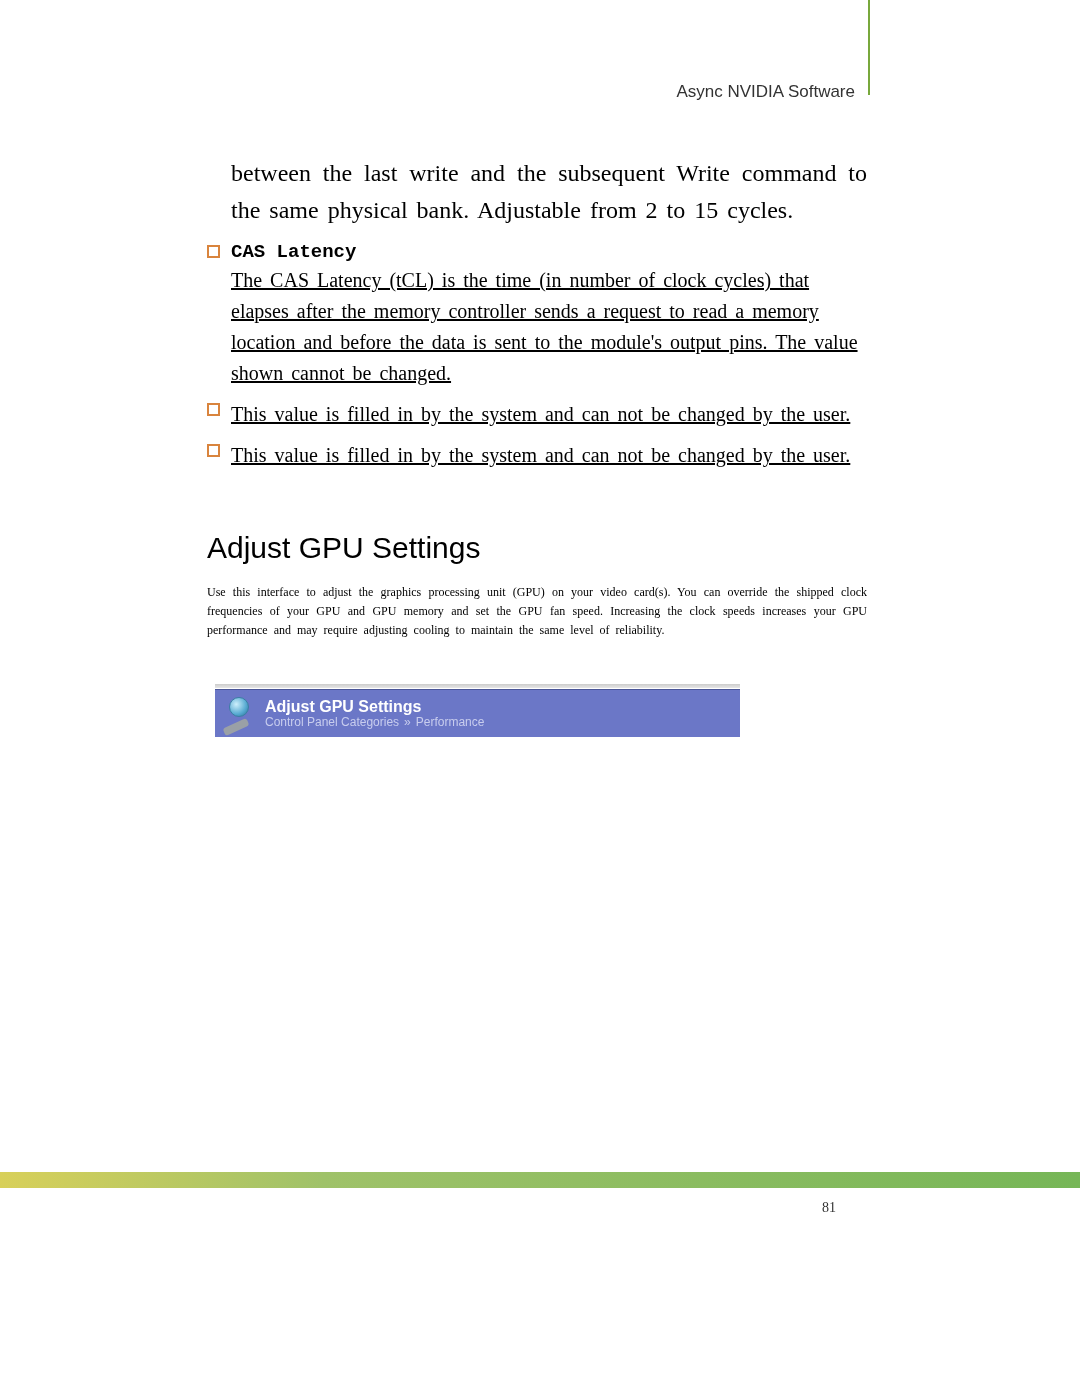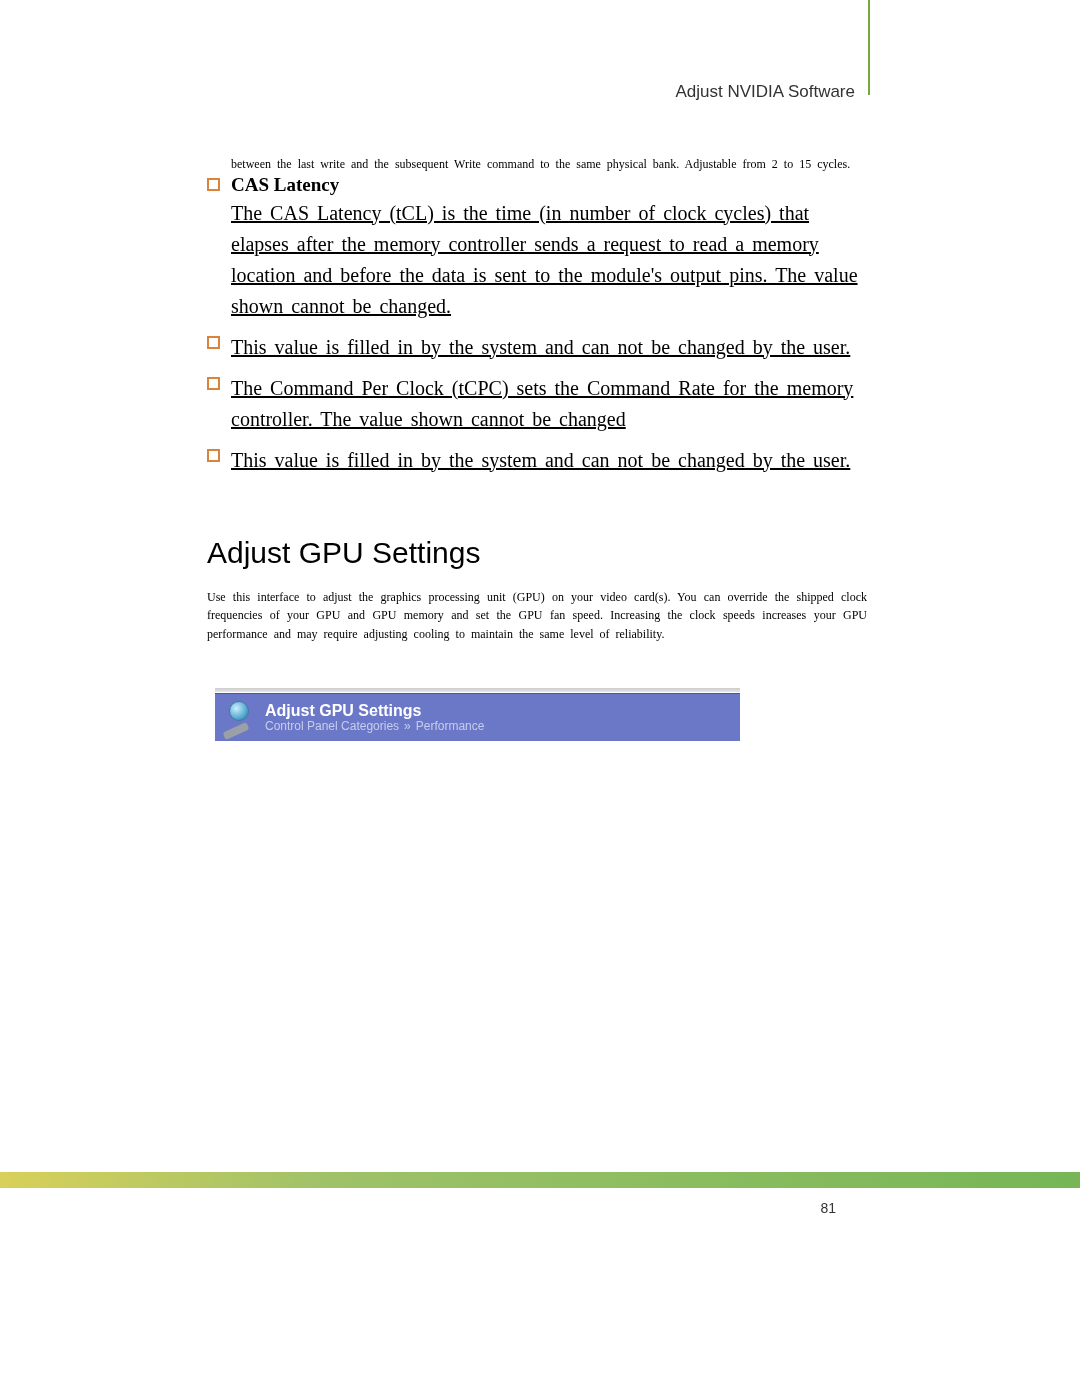--- a/index.html
+++ b/index.html
@@ -27,42 +27,43 @@
     font-size: 17px;
     color: #333;
   }
   .content {
     position: absolute;
     top: 155px;
     left: 207px;
     width: 660px;
   }
   .continuation {
-    font-size: 12px;
+    font-size: 24px;
     line-height: 1.55;
     text-align: justify;
     word-spacing: 3px;
     margin-left: 24px;
+    margin-bottom: 12px;
   }
   .bullet-item {
     position: relative;
     padding-left: 24px;
     margin-bottom: 10px;
   }
   .bullet-marker {
     position: absolute;
     left: 0;
     top: 4px;
     width: 13px;
     height: 13px;
     border: 2px solid #d9843d;
     background: #fff;
   }
   .bullet-title {
-    font-family: Liberation Serif, serif;
+    font-family: Liberation Mono, monospace;
     font-weight: bold;
     font-size: 19px;
     color: #000;
     display: block;
     margin-bottom: 2px;
   }
   .bullet-body {
     font-size: 20px;
     line-height: 1.55;
     text-align: justify;
@@ -151,49 +152,48 @@
     bottom: 200px;
     left: 0;
     width: 100%;
     height: 16px;
     background: linear-gradient(to right, #d8d05a 0%, #9fc269 30%, #76b657 100%);
   }
   .page-number {
     position: absolute;
     bottom: 172px;
     right: 244px;
-    font-family: Liberation Sans, sans-serif;
+    font-family: Liberation Serif, serif;
     font-size: 14px;
     color: #333;
   }
 </style>
 </head>
 <body>
 
 <div class="page-rule"></div>
-<div class="header-text">Adjust NVIDIA Software</div>
+<div class="header-text">Async NVIDIA Software</div>
 
 <div class="content">
 
   <p class="continuation">between the last write and the subsequent Write command to the same physical bank. Adjustable from 2 to 15 cycles.</p>
 
   <div class="bullet-item">
     <span class="bullet-marker"></span>
     <span class="bullet-title">CAS Latency</span>
     <span class="bullet-body">The CAS Latency (tCL) is the time (in number of clock cycles) that elapses after the memory controller sends a request to read a memory location and before the data is sent to the module's output pins. The value shown cannot be changed.</span>
   </div>
 
   <div class="bullet-item">
     <span class="bullet-marker"></span>
     <span class="bullet-body">This value is filled in by the system and can not be changed by the user.</span>
   </div>
 
   <div class="bullet-item">
     <span class="bullet-marker"></span>
-    <span class="bullet-body">The Command Per Clock (tCPC) sets the Command Rate for the memory controller. The value shown cannot be changed</span>
   </div>
 
   <div class="bullet-item">
     <span class="bullet-marker"></span>
     <span class="bullet-body">This value is filled in by the system and can not be changed by the user.</span>
   </div>
 
   <h2 class="section-heading">Adjust GPU Settings</h2>
   <p class="section-body">Use this interface to adjust the graphics processing unit (GPU) on your video card(s). You can override the shipped clock frequencies of your GPU and GPU memory and set the GPU fan speed. Increasing the clock speeds increases your GPU performance and may require adjusting cooling to maintain the same level of reliability.</p>
 

